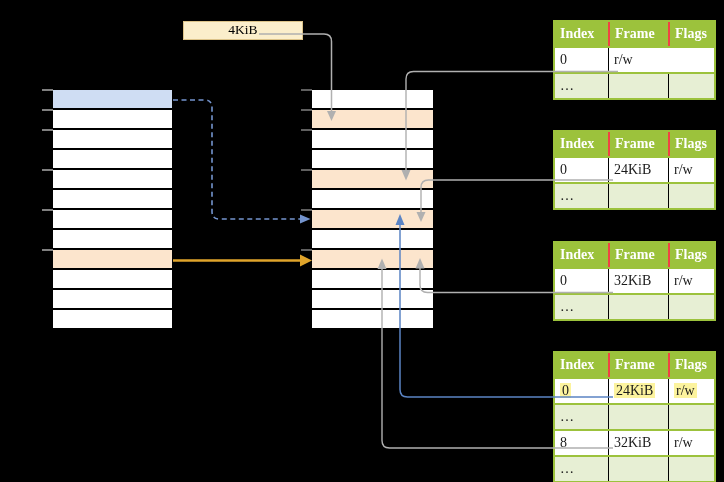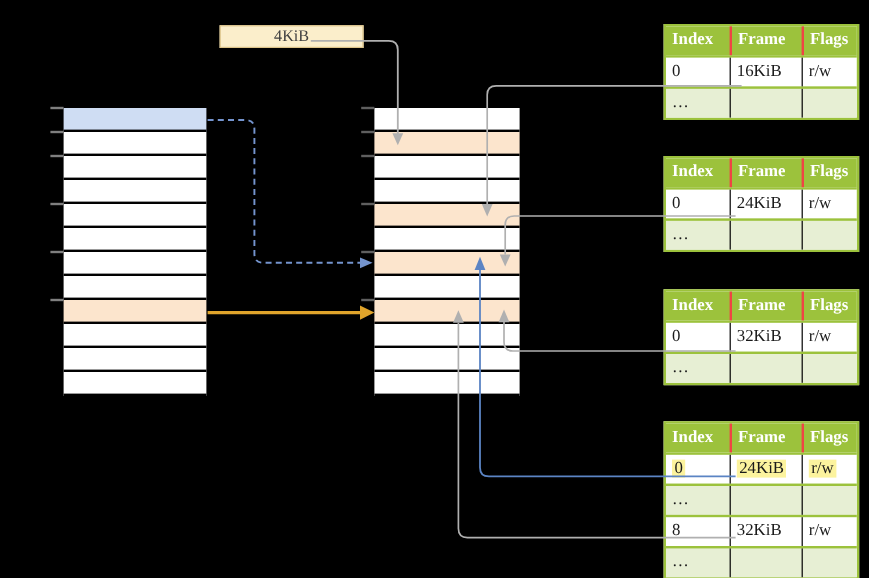--- a/index.html
+++ b/index.html
@@ -12,21 +12,21 @@
   .mem-row { height:18px; border-bottom:2px solid #000; background:#fff; }
   .mem-row.blue   { background:#cfddf3; }
   .mem-row.orange { background:#fce5cd; }
   #virt-col { left:53px;  width:119px; }
   #phys-col { left:312px; width:121px; }
   .tick { position:absolute; width:11px; height:2px; background:#7f7f7f; }
   .tick.dark { background:#5f5f5f; }
   
   #frame-label {
     position:absolute; left:183px; top:21px; width:118px; height:17px;
-    background:#fbeecb; border:1px solid #dcc389; color:#404040;
+    background:#fbeecb; border:1px solid #dcc389; color:#000000;
     font-size:13.5px; line-height:16px; text-align:center;
   }
   
   .pt { position:absolute; left:553px; width:163px; box-sizing:border-box;
         border:2px solid #9cc23c; background:#fff; }
   .pt-row { display:grid; grid-template-columns:53px 60px 1fr; height:24px; }
   .pt-row + .pt-row { border-top:2px solid #9cc23c; }
   .pt-head { background:#9cc23c; color:#fff; font-weight:bold; }
   .pt-cell { padding-top:2px; padding-left:5px; font-size:14px; line-height:20px;
              white-space:nowrap; overflow:hidden; color:#1a1a1a; box-sizing:border-box; }
@@ -90,21 +90,20 @@
   <div class="tick dark" style="left:301px;top:249px"></div>
 
   <div class="pt" style="top:20px">
     <div class="pt-row pt-head">
       <div class="pt-cell">Index</div>
       <div class="pt-cell">Frame</div>
       <div class="pt-cell">Flags</div>
     </div>
     <div class="pt-row pt-body">
       <div class="pt-cell">0</div>
-      <div class="pt-cell">16KiB</div>
       <div class="pt-cell">r/w</div>
     </div>
     <div class="pt-row pt-body dots">
       <div class="pt-cell">…</div>
       <div class="pt-cell"></div>
       <div class="pt-cell"></div>
     </div>
   </div>
 
   <div class="pt" style="top:130px">

